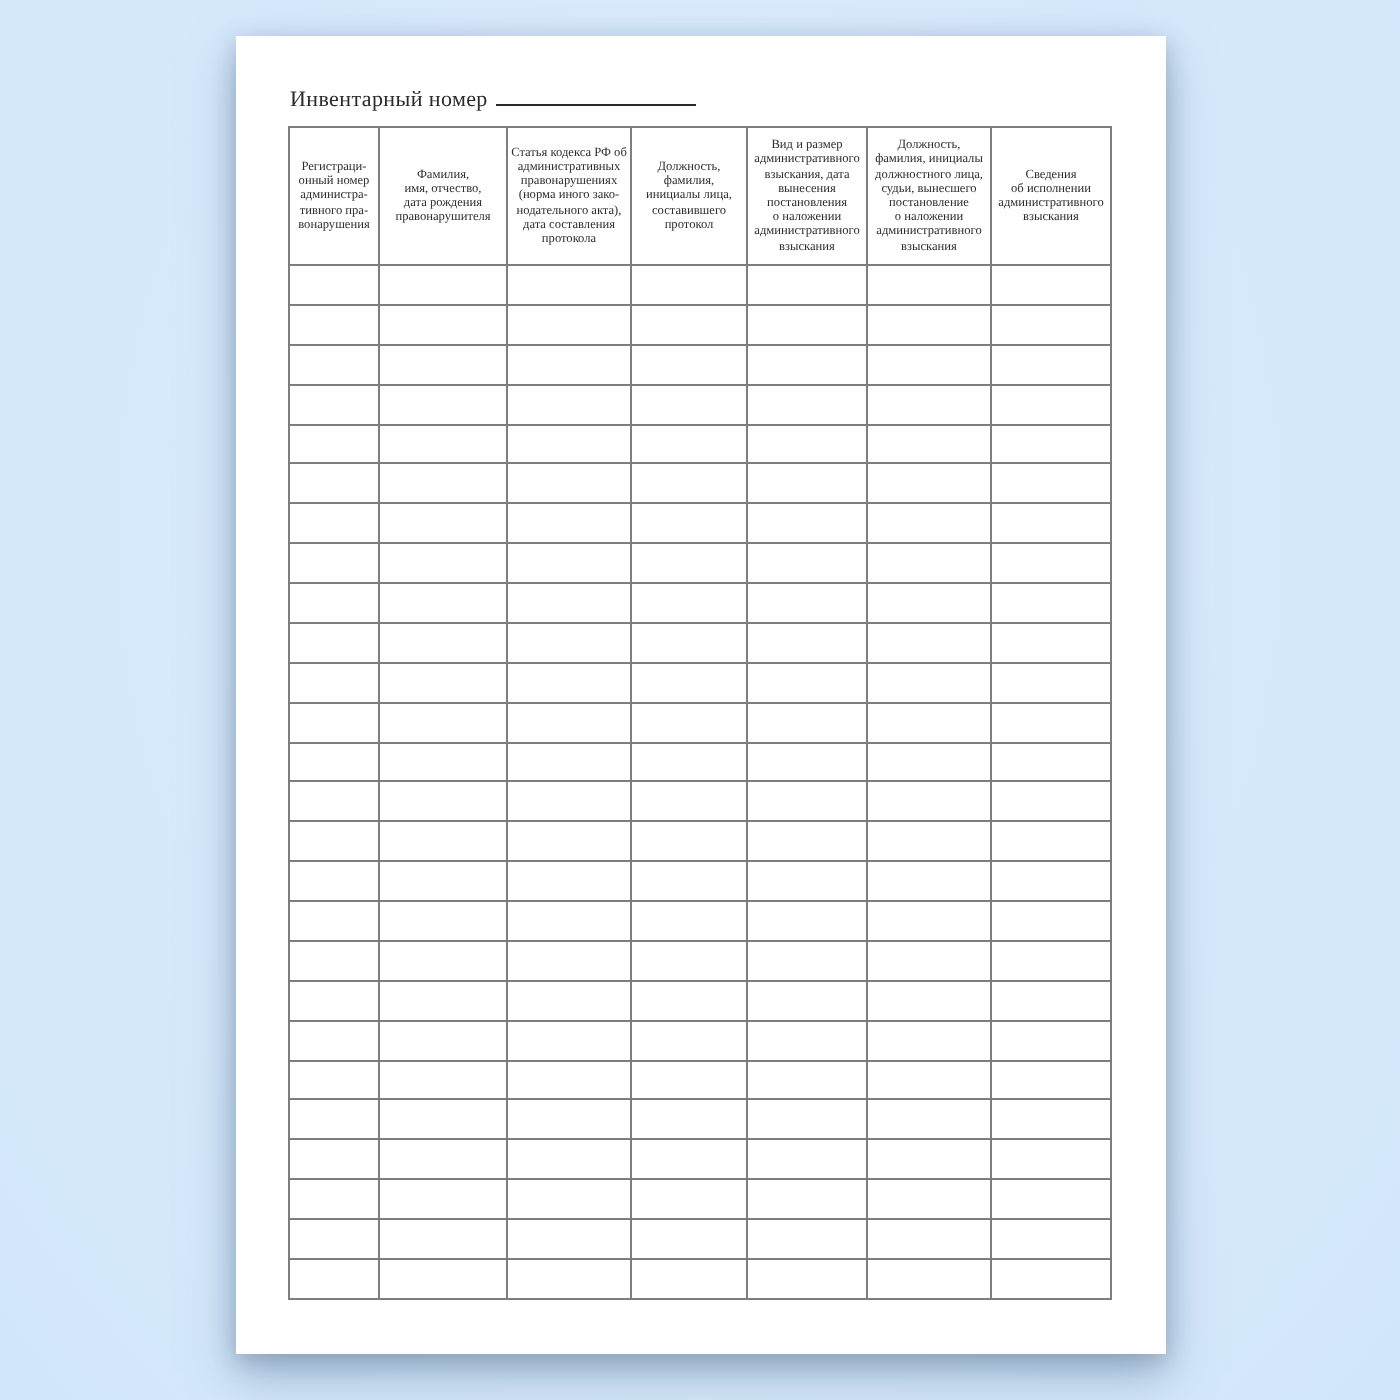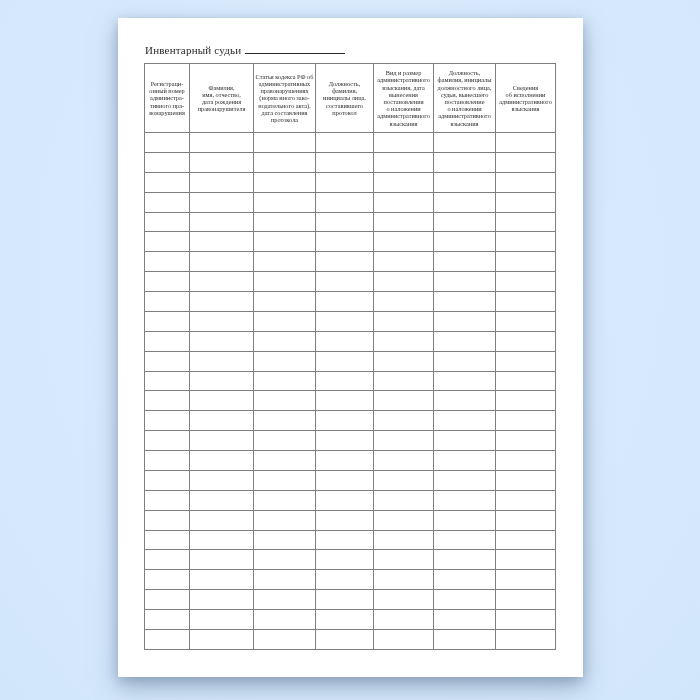--- a/index.html
+++ b/index.html
@@ -77,21 +77,21 @@
     background: #ffffff;
   }
 </style>
 </head>
 <body>
 
 <div class="canvas">
   <div class="page">
 
     <div class="title-row">
-      <span>Инвентарный судьи</span><span class="title-line"></span>
+      <span>Инвентарный номер</span><span class="title-line"></span>
     </div>
 
     <table class="form-table">
       <colgroup>
         <col style="width:45px">
         <col style="width:64px">
         <col style="width:62px">
         <col style="width:58px">
         <col style="width:60px">
         <col style="width:62px">

